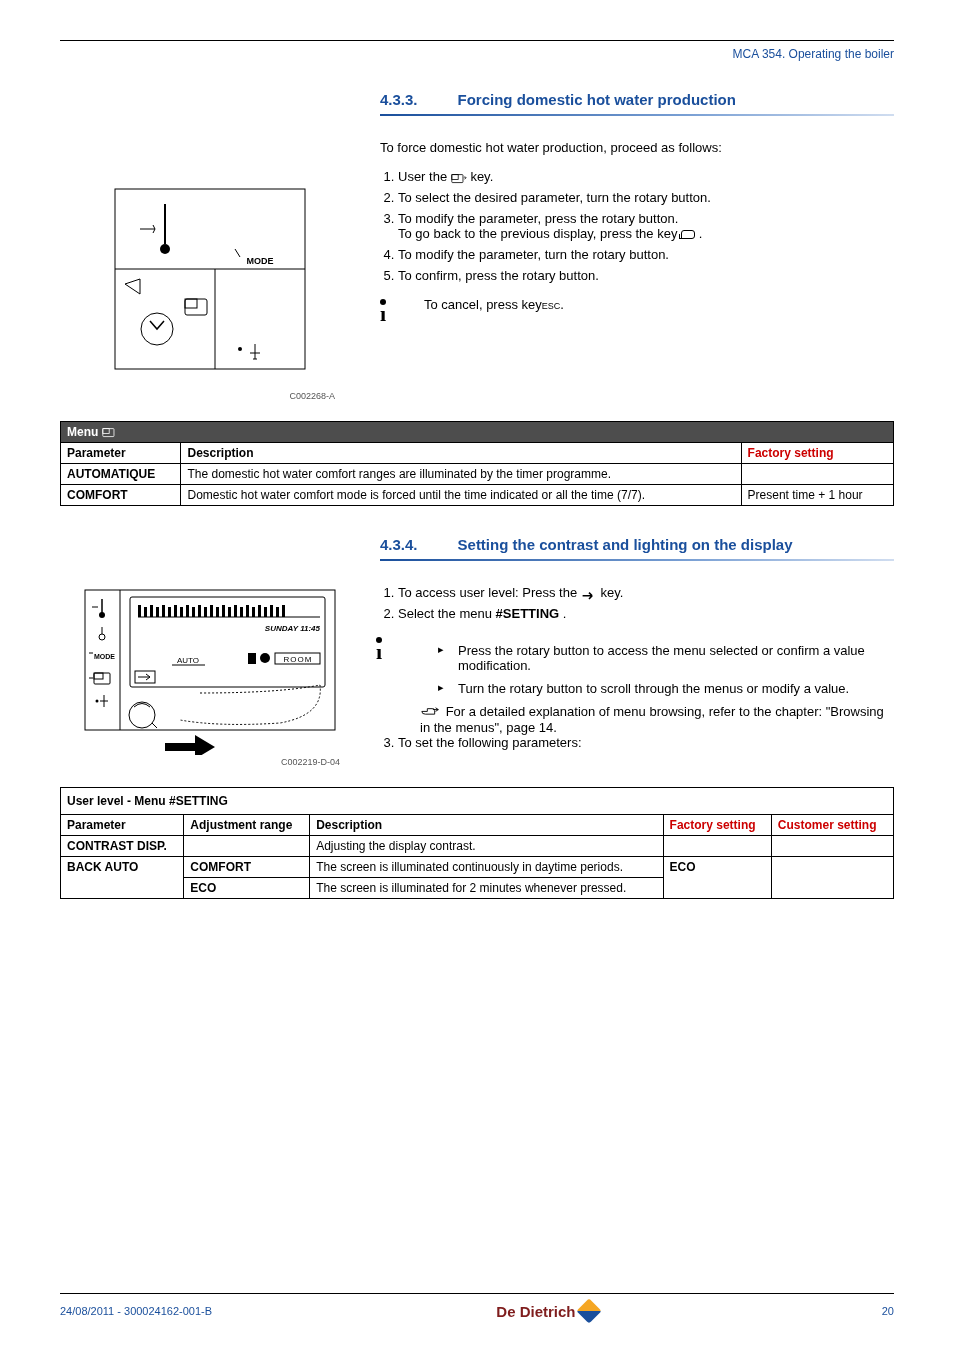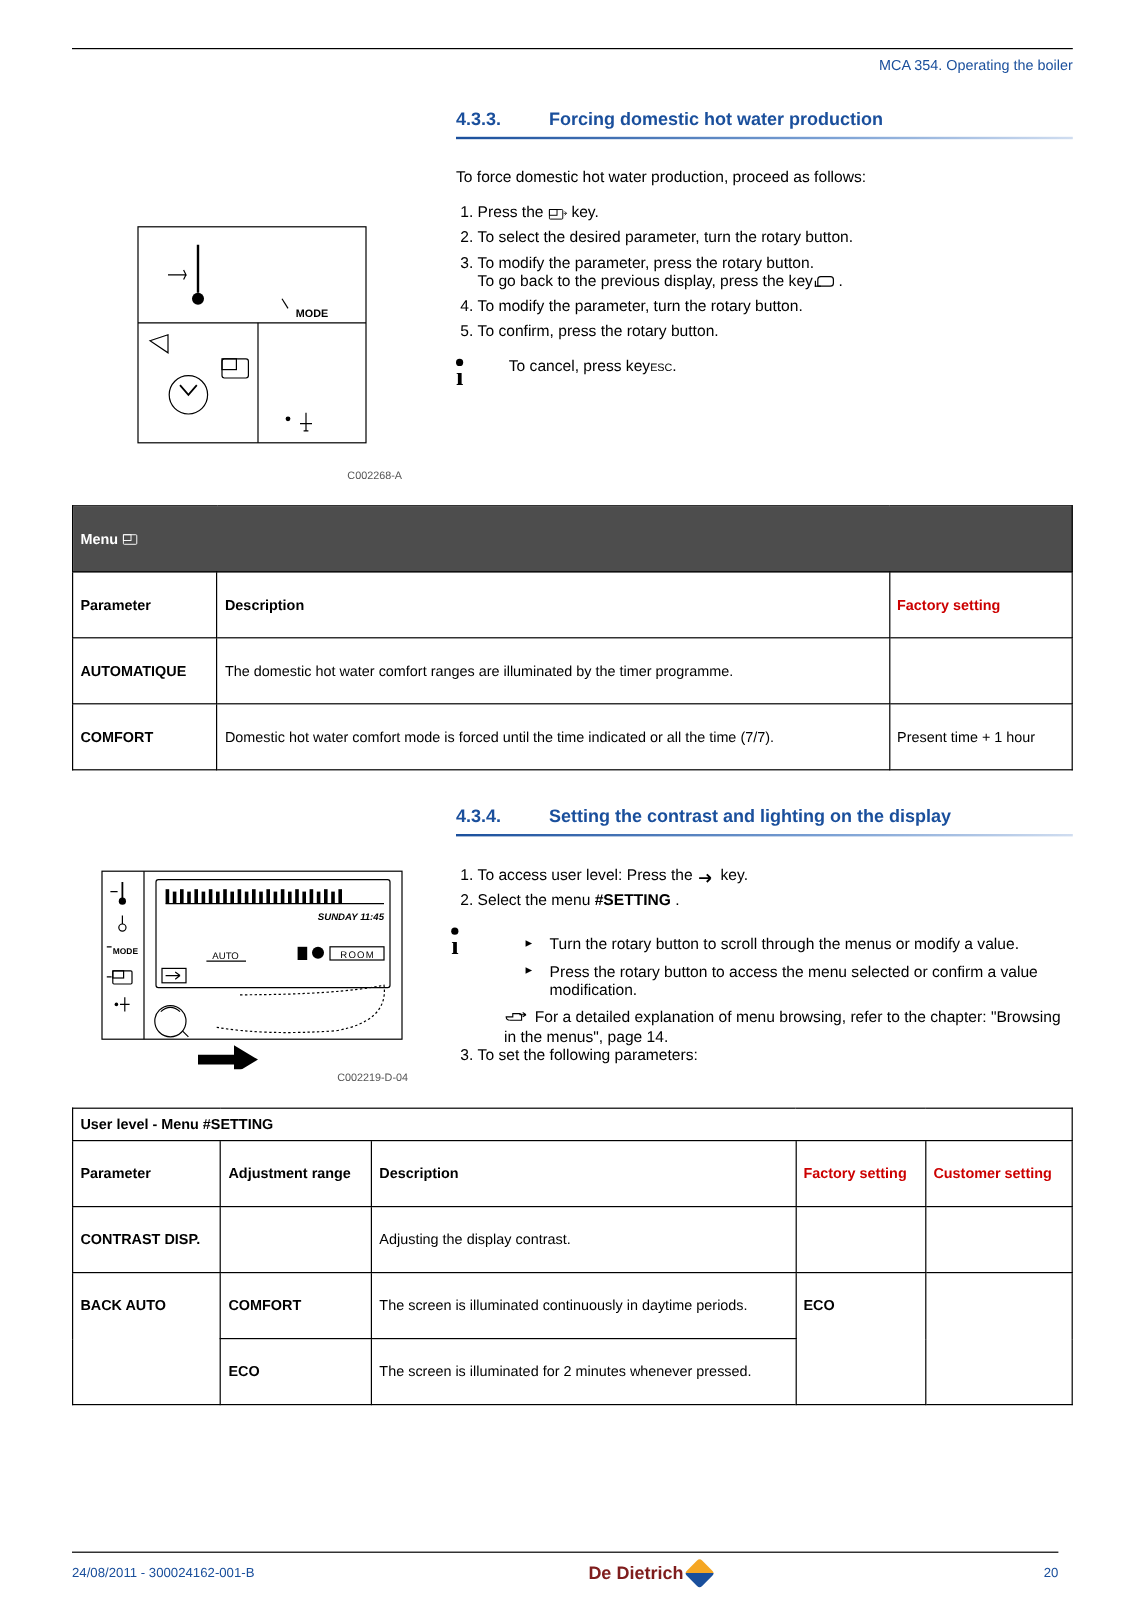--- a/index.html
+++ b/index.html
@@ -89,21 +89,21 @@
   .info-icon .stem { font-family: serif; font-weight: bold; font-size: 22px; }
   .esc { font-size: 9px; vertical-align: baseline; }
   table.ptable {
     width: 100%;
     border-collapse: collapse;
     margin-bottom: 30px;
     font-size: 12px;
   }
   table.ptable th, table.ptable td {
     border: 1px solid #000;
-    padding: 20px 6px;
+    padding: 3px 6px;
     text-align: left;
     vertical-align: top;
   }
   .menu-header {
     background: #4d4d4d;
     color: #fff;
     font-weight: bold;
     padding: 4px 6px;
   }
   .col-header { font-weight: bold; }
@@ -138,21 +138,21 @@
   .hand-icon { display:inline-block; width:22px; vertical-align:middle; }
   .figure2 {
     width: 260px;
     height: 170px;
     position: relative;
   }
   .footer {
     position: absolute;
     bottom: 30px;
     left: 60px;
-    right: 72px;
+    right: 60px;
   }
   .footer-line { border-top: 1px solid #000; margin-bottom: 8px; }
   .footer-row {
     display: flex;
     justify-content: space-between;
     align-items: center;
     font-size: 11px;
   }
   .footer-left { color: #1a4f9c; }
   .footer-center { display:flex; align-items:center; gap:4px; font-weight:bold; color:#7f1d1d; font-size:15px; }
@@ -221,21 +221,21 @@
         <circle cx="155" cy="180" r="2" fill="#000"></circle>
         <path d="M 170 175 L 170 190 M 165 184 L 175 184 M 168 190 L 172 190" stroke="#000" fill="none"></path>
         <rect x="160" y="170" width="25" height="22" fill="none" stroke="none"></rect>
       </svg>
     </div>
     <div class="figure-label">C002268-A</div>
   </div>
   <div class="steps">
     <ol>
       <li>
-        <span>Press the </span>
+        <span>User the </span>
         <span class="keyicon">
           <svg viewBox="0 0 20 14">
               <rect x="1" y="2" width="14" height="10" rx="1" fill="none" stroke="#000"></rect>
               <rect x="1" y="2" width="8" height="6" fill="none" stroke="#000"></rect>
               <path d="M 16 6 L 19 6 M 19 6 L 17 4 M 19 6 L 17 8" stroke="#000" fill="none" stroke-width="0.8"></path>
             </svg>
         </span>
         <span> key.</span>
       </li>
       <li>To select the desired parameter, turn the rotary button.</li>
@@ -389,22 +389,22 @@
         <span>.</span>
       </li>
     </ol>
     <div class="info-row" style="margin-left:-14px;">
       <div class="info-icon">
         <div class="dot"></div>
           <div class="stem">ı</div>
       </div>
       <div style="flex:1;">
         <ul class="sub-bullets" style="margin-left:0;">
+          <li>Press the rotary button to access the menu selected or confirm a value modification.</li>
           <li>Turn the rotary button to scroll through the menus or modify a value.</li>
-          <li>Press the rotary button to access the menu selected or confirm a value modification.</li>
         </ul>
         <div class="hand-row" style="margin-left:0;">
           <span class="hand-icon">
             <svg viewBox="0 0 24 14">
                 <path d="M 2 7 L 8 7 L 8 4 L 14 4 Q 16 4 16 6 L 16 10 L 6 10 Q 2 10 2 7 Z M 14 5 L 20 5 M 20 5 L 17 3 M 20 5 L 17 7" fill="none" stroke="#000" stroke-width="1"></path>
               </svg>
           </span>
           <span>For a detailed explanation of menu browsing, refer to the chapter:  "Browsing in the menus", page 14.</span>
         </div>
       </div>

